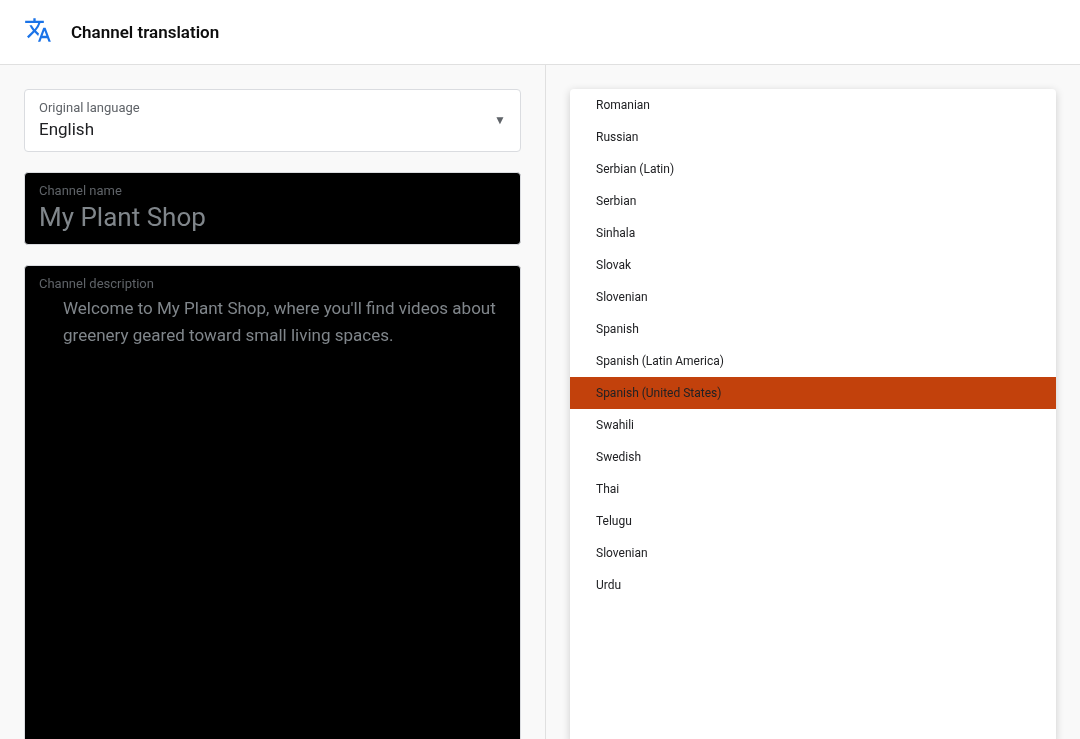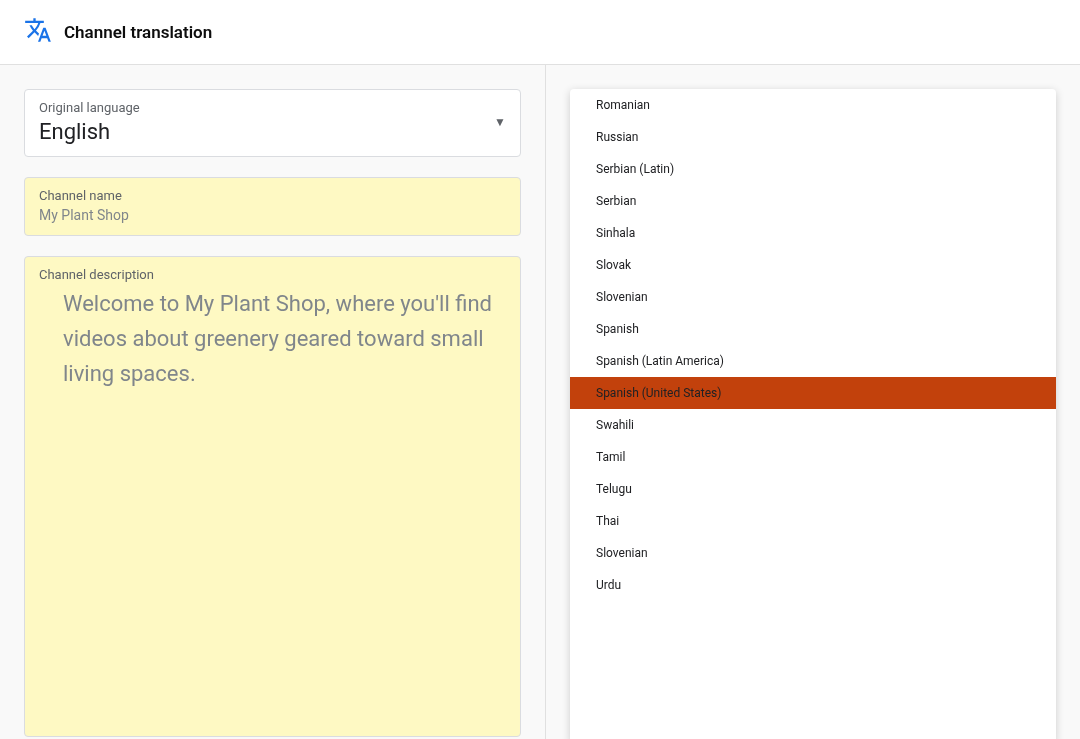--- a/index.html
+++ b/index.html
@@ -11,21 +11,21 @@
     body {
       width: 1080px;
       height: 739px;
       background: #fff;
       overflow: hidden;
     }
     .header {
       display: flex;
       align-items: center;
       padding: 16px 24px;
-      gap: 12px;
+      gap: 19px;
       border-bottom: 1px solid #e0e0e0;
     }
     .translate-icon svg {
       width: 28px;
       height: 28px;
     }
     .header-title {
       font-size: 17px;
       font-weight: 600;
       color: #0d0d0d;
@@ -41,36 +41,36 @@
       border-right: 1px solid #e0e0e0;
     }
     .field {
       border: 1px solid #dadce0;
       border-radius: 4px;
       padding: 10px 14px 12px;
       background: #fff;
       margin-bottom: 20px;
     }
     .field.disabled {
-      background: #fef9c3;
+      background: #000000;
     }
     .field-label {
       font-size: 13px;
       color: #5f6368;
       margin-bottom: 4px;
     }
     .field-value {
-      font-size: 22px;
+      font-size: 17px;
       color: #202124;
     }
     .field.disabled .field-value {
       color: #80868b;
     }
     .field.disabled .field-value.large {
-      font-size: 14px;
+      font-size: 26px;
     }
     .field.disabled .field-value.disabled-text {
       color: #80868b;
       line-height: 1.6;
       margin-left: 24px;
     }
     .dropdown-field {
       display: flex;
       align-items: center;
       justify-content: center;
@@ -154,20 +154,20 @@
         <div class="lang-item">Russian</div>
         <div class="lang-item">Serbian (Latin)</div>
         <div class="lang-item">Serbian</div>
         <div class="lang-item">Sinhala</div>
         <div class="lang-item">Slovak</div>
         <div class="lang-item">Slovenian</div>
         <div class="lang-item">Spanish</div>
         <div class="lang-item">Spanish (Latin America)</div>
         <div class="lang-item highlighted">Spanish (United States)</div>
         <div class="lang-item">Swahili</div>
-        <div class="lang-item">Tamil</div>
+        <div class="lang-item">Swedish</div>
+        <div class="lang-item">Thai</div>
         <div class="lang-item">Telugu</div>
-        <div class="lang-item">Thai</div>
         <div class="lang-item">Slovenian</div>
         <div class="lang-item">Urdu</div>
       </div>
   </div>
 </div>
 
 </body></html>

